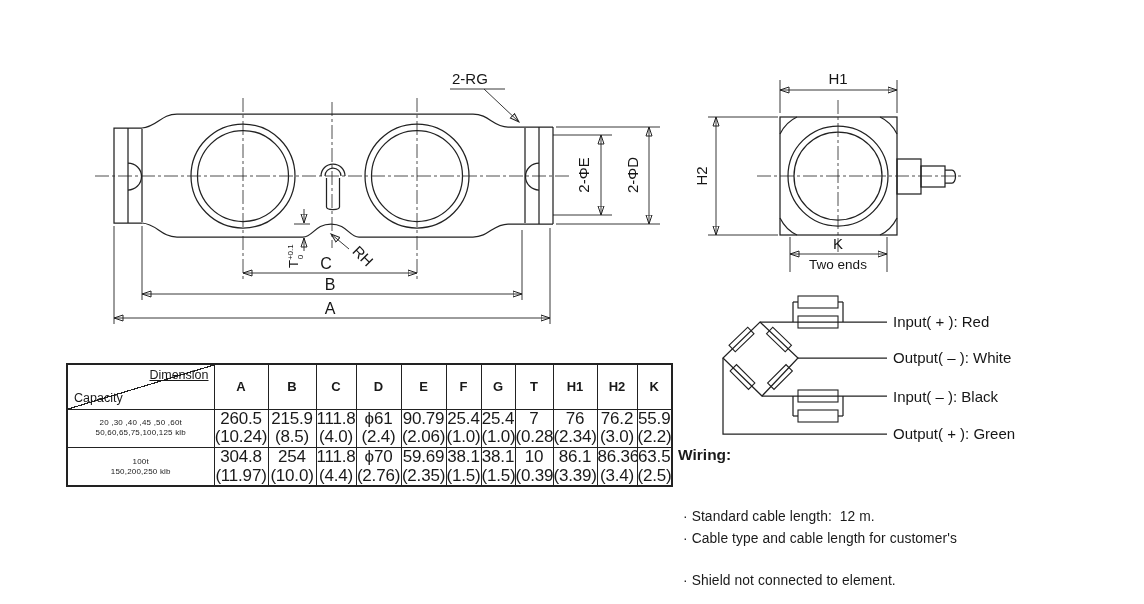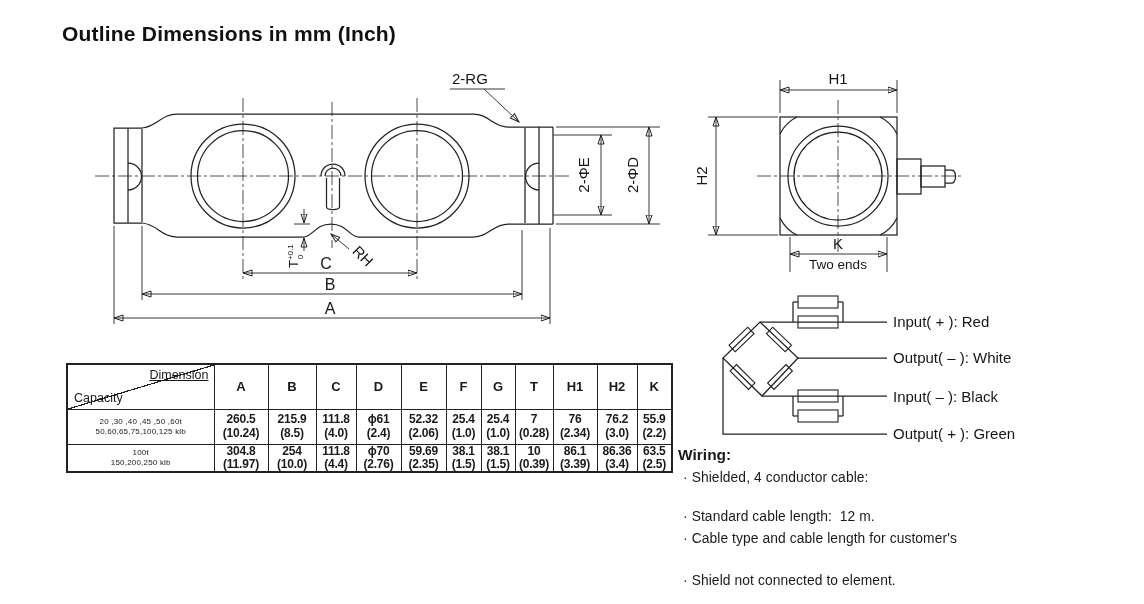--- a/index.html
+++ b/index.html
@@ -22,33 +22,32 @@
   table.dim-table td,table.dim-table th{border:1px solid #222;text-align:center;
       vertical-align:middle;padding:0;overflow:hidden;}
   tr.hrow{height:45px;} tr.r1{height:35px;} tr.r2{height:28px;}
   th.col-h{font-size:13px;font-weight:600;}
   td.corner{position:relative;
      background:linear-gradient(to bottom right,#fff calc(50% - 0.6px),#222 calc(50% - 0.6px),
                 #222 calc(50% + 0.6px),#fff calc(50% + 0.6px));}
   td.corner .c-top{position:absolute;top:3px;right:5px;font-size:12.5px;text-decoration:underline;}
   td.corner .c-bot{position:absolute;bottom:4px;left:6px;font-size:12.5px;}
   td.cap{font-size:8px;line-height:1.25;letter-spacing:0.2px;}
-  td.val{font-size:12px;font-weight:700;line-height:1.1;letter-spacing:-0.2px;}
+  td.val{font-size:17px;font-weight:400;line-height:1.1;letter-spacing:-0.2px;}
 
   
   .wiring{position:absolute;left:678px;top:446px;width:430px;}
   .wiring .w-title{font-size:15.5px;font-weight:bold;}
   .wiring .w-line{position:absolute;left:5px;font-size:13.8px;white-space:pre;letter-spacing:0.1px;}
 </style>
 </head>
 <body>
 
 <div class="page">
 
-  <div class="page-title">Outline Dimensions in mm (Inch)</div>
 
   <svg class="draw" width="1144" height="604" viewBox="0 0 1144 604">
     <defs>
       <marker id="mE" markerWidth="12" markerHeight="9" refX="9.5" refY="4" orient="auto" markerUnits="userSpaceOnUse">
         <path d="M0.5,1 L9.5,4 L0.5,7 z" fill="#222" stroke="none"></path>
       </marker>
       <marker id="mS" markerWidth="12" markerHeight="9" refX="0.5" refY="4" orient="auto" markerUnits="userSpaceOnUse">
         <path d="M9.5,1 L0.5,4 L9.5,7 z" fill="#222" stroke="none"></path>
       </marker>
     </defs>
@@ -260,21 +259,21 @@
           </td>
       <td class="val">
             <div>111.8</div>
             <div>(4.0)</div>
           </td>
       <td class="val">
             <div>ϕ61</div>
             <div>(2.4)</div>
           </td>
       <td class="val">
-            <div>52.32</div>
+            <div>90.79</div>
             <div>(2.06)</div>
           </td>
       <td class="val">
             <div>25.4</div>
             <div>(1.0)</div>
           </td>
       <td class="val">
             <div>25.4</div>
             <div>(1.0)</div>
           </td>
@@ -343,19 +342,18 @@
       <td class="val">
             <div>63.5</div>
             <div>(2.5)</div>
           </td>
     </tr>
   </tbody>
     </table>
 
   <div class="wiring">
     <div class="w-title">Wiring:</div>
-    <div class="w-line" style="top:24px">· Shielded, 4 conductor cable:</div>
     <div class="w-line" style="top:63px">· Standard cable length:  12 m.</div>
     <div class="w-line" style="top:85px">· Cable type and cable length for customer's</div>
     <div class="w-line" style="top:127px">· Shield not connected to element.</div>
   </div>
 
 </div>
 
 </body></html>

